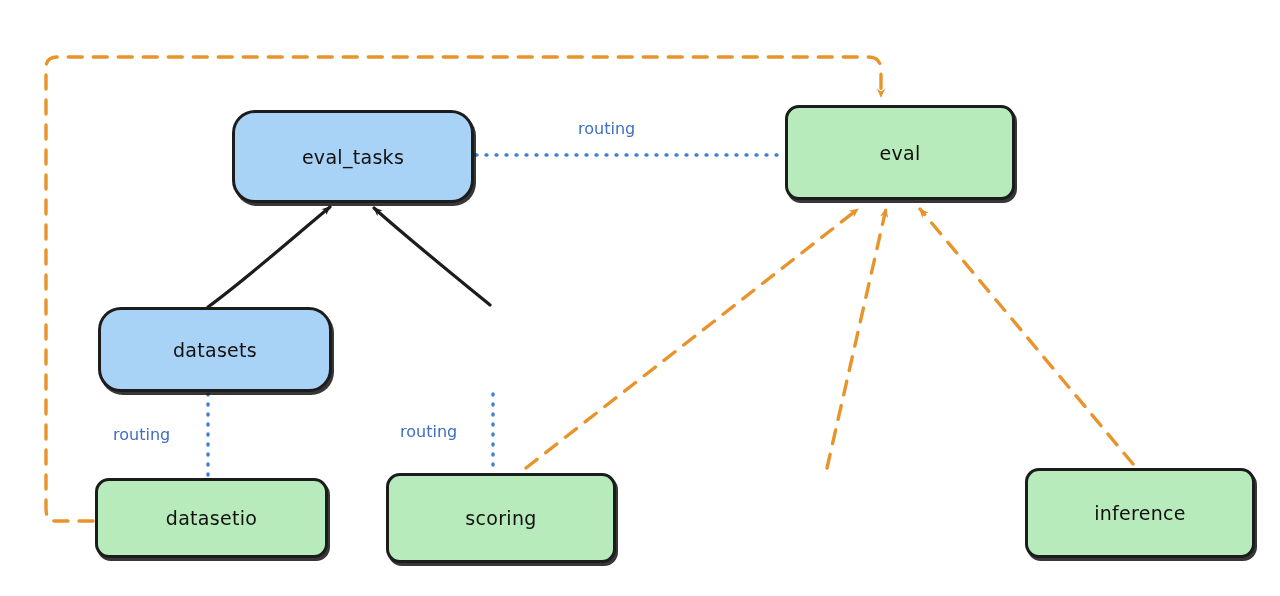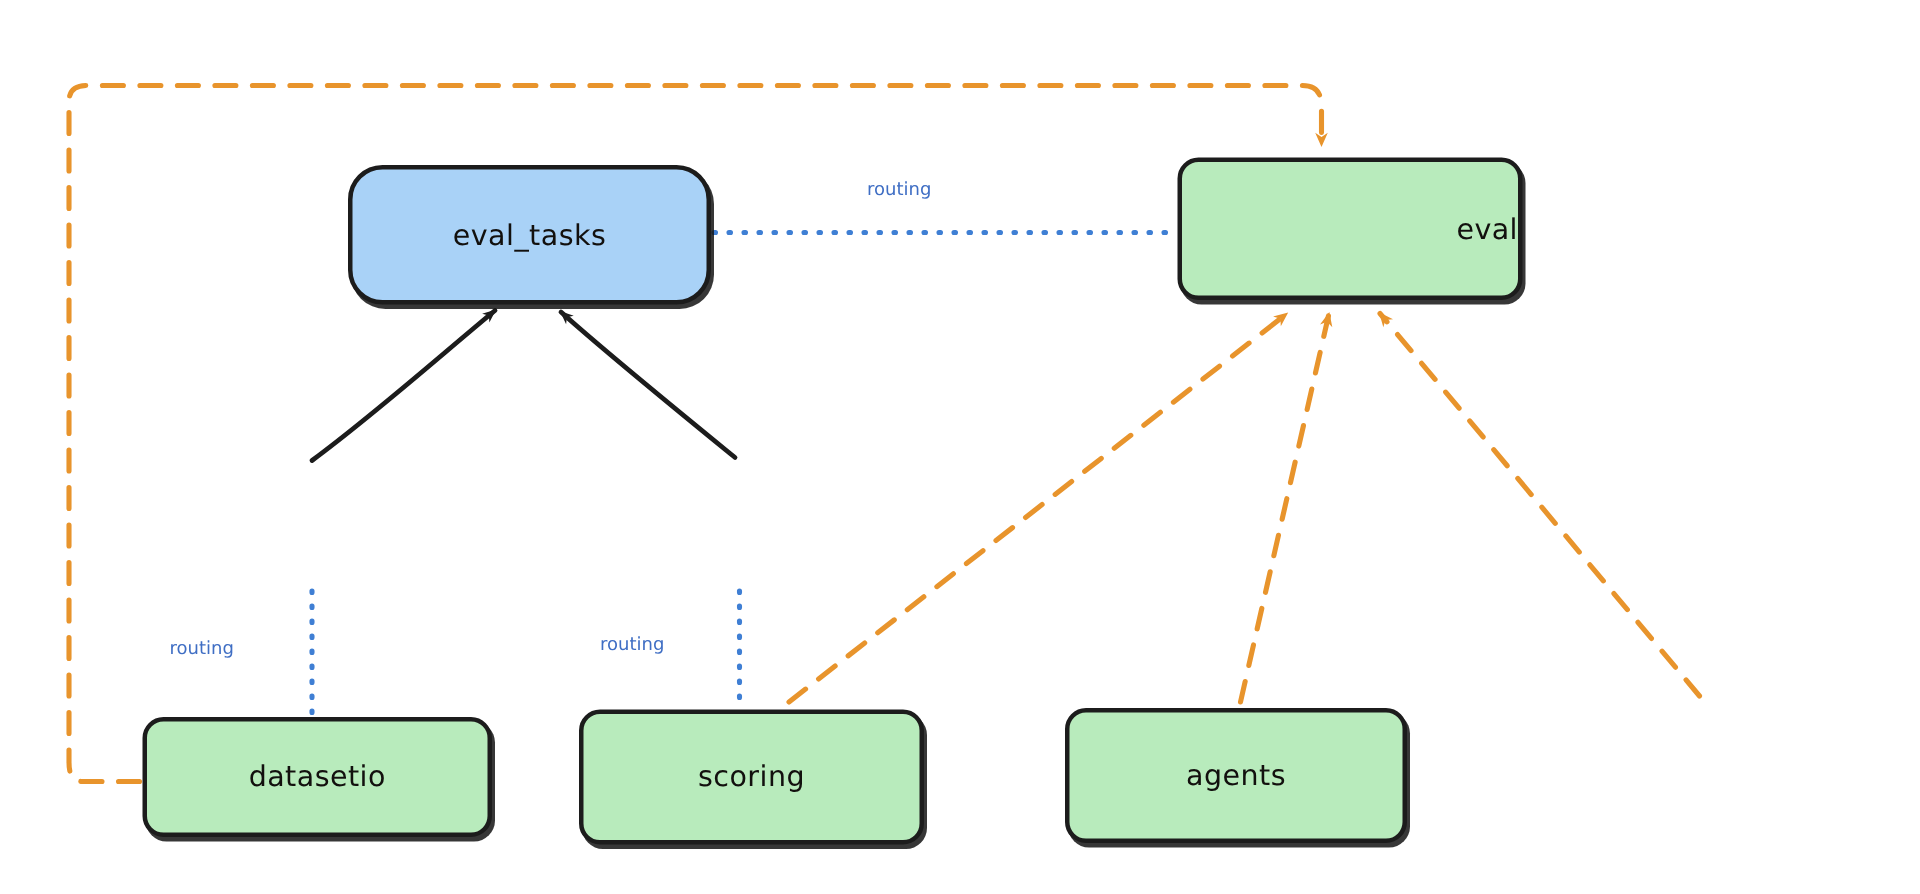--- a/index.html
+++ b/index.html
@@ -45,21 +45,21 @@
     font-family: "DejaVu Sans", sans-serif;
     font-size: 19px;
     color: #12100e;
     letter-spacing: 0.3px;
     white-space: nowrap;
     pointer-events: none;
   }
   .edge-label {
     position: absolute;
     font-family: "DejaVu Sans", sans-serif;
-    font-size: 12px;
+    font-size: 16px;
     color: #3f6ec4;
     white-space: nowrap;
     background: #ffffff;
     padding: 0 3px;
   }
 </style>
 </head>
 <body>
 
 <div id="diagram-canvas">
@@ -90,38 +90,41 @@
 
     <path d="M 827,468 L 886,209" fill="none" stroke="#e8942c" stroke-width="3.4" stroke-linecap="round" stroke-dasharray="14 11" marker-end="url(#arrow-orange)"></path>
 
     <path d="M 1133,464 L 920,209" fill="none" stroke="#e8942c" stroke-width="3.4" stroke-linecap="round" stroke-dasharray="14 11" marker-end="url(#arrow-orange)"></path>
   </svg>
 
   <div class="node api" style="left:232px; top:110px; width:242px; height:93px;">
     <span class="node-label">eval_tasks</span>
   </div>
 
-  <div class="node provider" style="left:785px; top:105px; width:230px; height:95px;justify-content:flex-end;">
+  <div class="node provider" style="left:785px; top:105px; width:230px; height:95px;">
     <span class="node-label">eval</span>
   </div>
 
+  <div class="node api" style="left:98px; top:307px; width:234px; height:85px;">
+    <span class="node-label">datasets</span>
+  </div>
 
 
   <div class="node provider" style="left:95px; top:478px; width:233px; height:80px;">
     <span class="node-label">datasetio</span>
   </div>
 
   <div class="node provider" style="left:386px; top:473px; width:230px; height:90px;">
     <span class="node-label">scoring</span>
   </div>
 
-  <div class="node provider" style="left:710px; top:472px; width:228px; height:90px;">
-    <span class="node-label">agents</span>
+
+  <div class="node provider" style="left:1025px; top:468px; width:230px; height:90px;">
+    <span class="node-label">inference</span>
   </div>
-
 
   <div class="edge-label" style="left:575px; top:119px;">routing</div>
 
   <div class="edge-label" style="left:110px; top:425px;">routing</div>
 
   <div class="edge-label" style="left:397px; top:422px;">routing</div>
 
 </div>
 
 </body></html>

